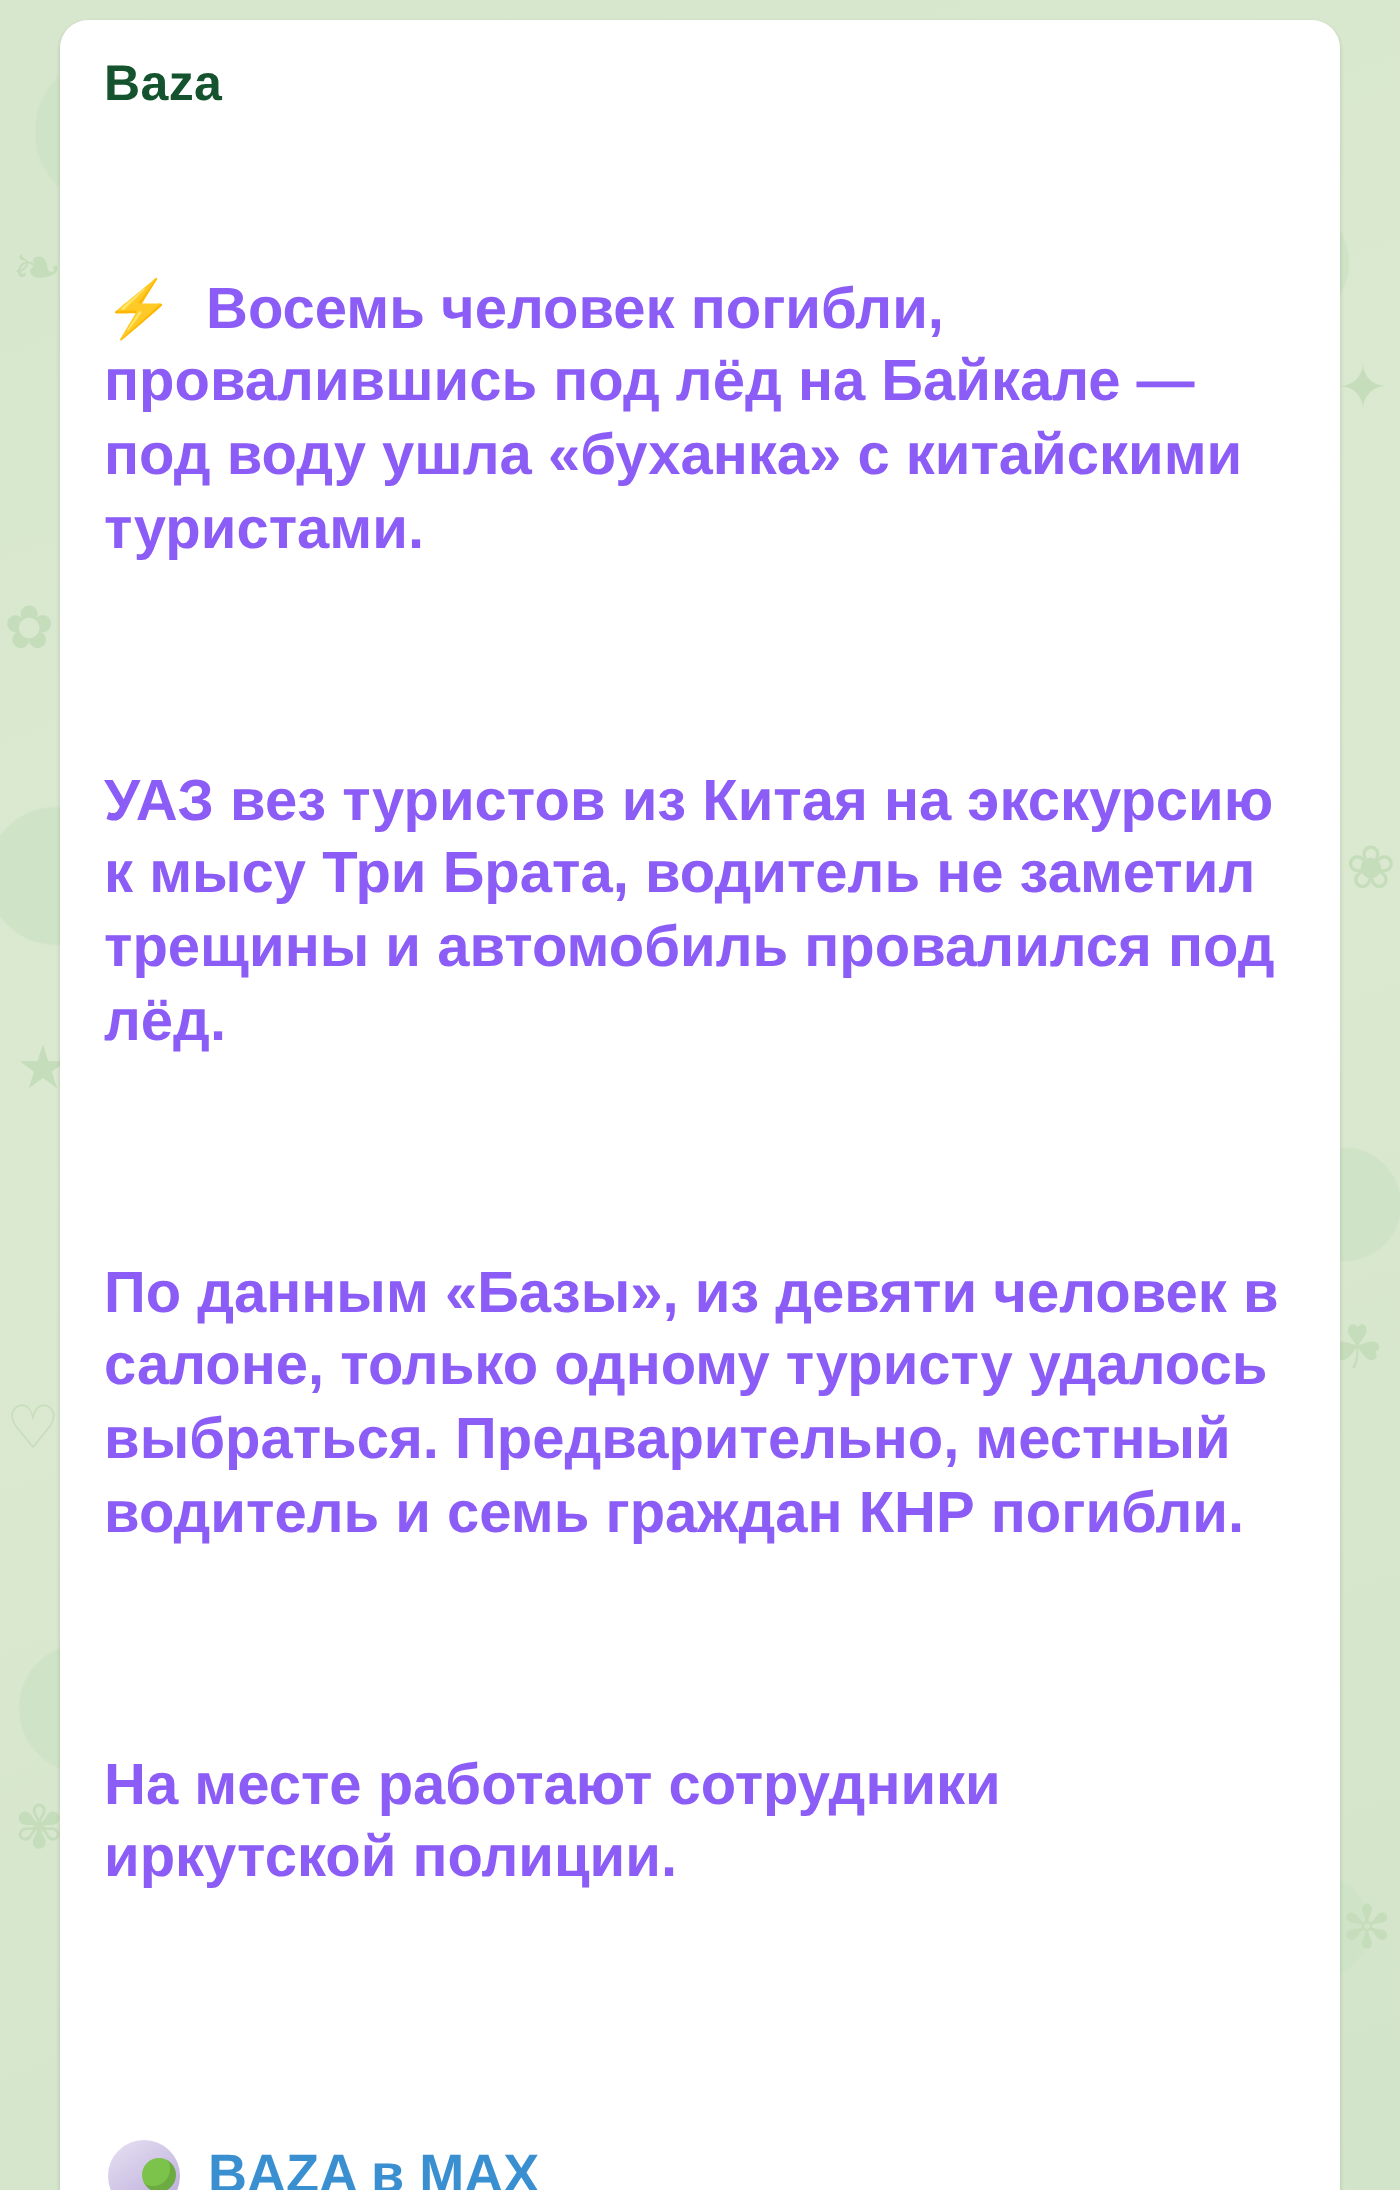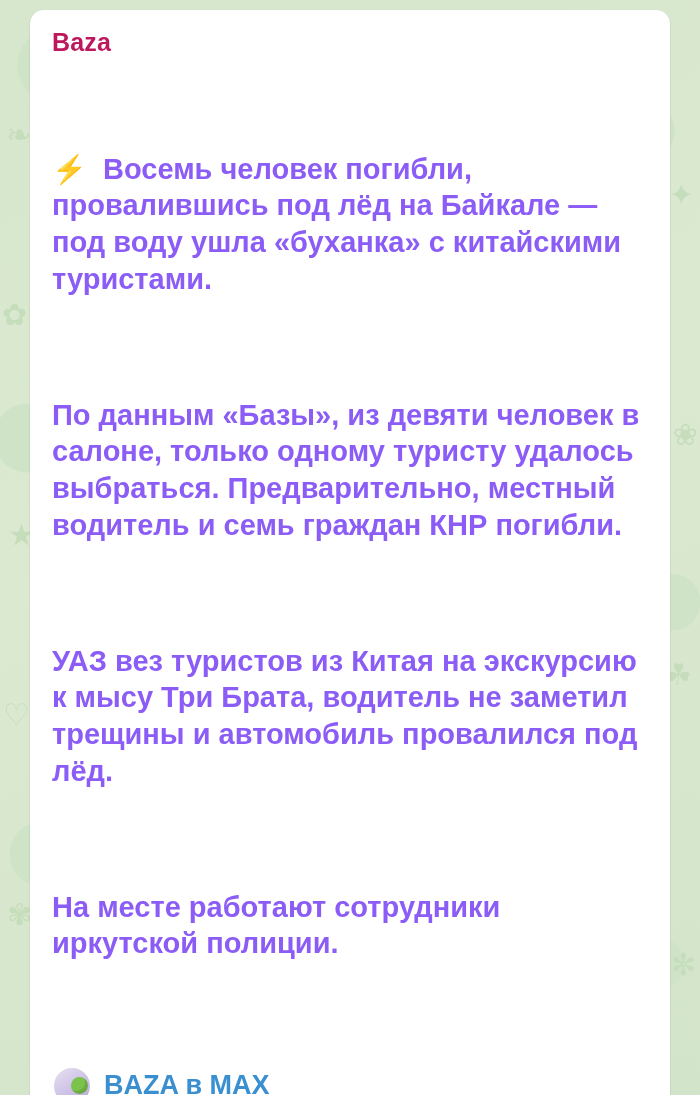--- a/index.html
+++ b/index.html
@@ -42,37 +42,37 @@
     top: 10px;
     width: 640px;
     min-height: 1070px;
     background: #ffffff;
     border-radius: 14px 14px 14px 14px;
     padding: 18px 22px 14px 22px;
     box-shadow: 0 1px 2px rgba(0,0,0,0.16);
   }
 
   .channel-name {
-    color: #be185d;
+    color: #14532d;
     font-size: 25px;
     font-weight: bold;
     letter-spacing: .2px;
-    margin-bottom: 20px;
+    margin-bottom: 6px;
   }
 
   .msg-text {
     color: #8b5cf6;
     font-size: 29px;
     line-height: 1.27;
     font-weight: bold;
     white-space: pre-wrap;
     word-wrap: break-word;
   }
   .msg-text p { margin: 0 0 25px 0; }
-  .msg-text p:last-child { margin-bottom: 0; }
+  .msg-text p:last-child { margin-bottom: 16px; }
 
   .bolt { font-size: 28px; }
 
   
   .links {
     margin-top: 28px;
     position: relative;
   }
   .link-row {
     display: flex;
@@ -138,22 +138,22 @@
   <span class="doodle" style="left:240px; top:1058px;">❁</span>
   <span class="doodle" style="left:420px; top:1062px;">✺</span>
 </div>
 
 <div id="bubble">
 
   <div class="channel-name">Baza</div>
 
   <div class="msg-text">
     <p><span class="bolt">⚡</span>&nbsp; <span>Восемь человек погибли, провалившись под лёд на Байкале — под воду ушла «буханка» с китайскими туристами.</span></p>
+    <p>УАЗ вез туристов из Китая на экскурсию к мысу Три Брата, водитель не заметил трещины и автомобиль провалился под лёд.</p>
     <p>По данным «Базы», из девяти человек в салоне, только одному туристу удалось выбраться. Предварительно, местный водитель и семь граждан КНР погибли.</p>
-    <p>УАЗ вез туристов из Китая на экскурсию к мысу Три Брата, водитель не заметил трещины и автомобиль провалился под лёд.</p>
     <p>На месте работают сотрудники иркутской полиции.</p>
   </div>
 
   <div class="links">
     <div class="link-row">
       <span class="avatar a1"></span>
       <span class="link-text">BAZA в MAX</span>
     </div>
     <div class="link-row">
       <span class="avatar a2"></span>

